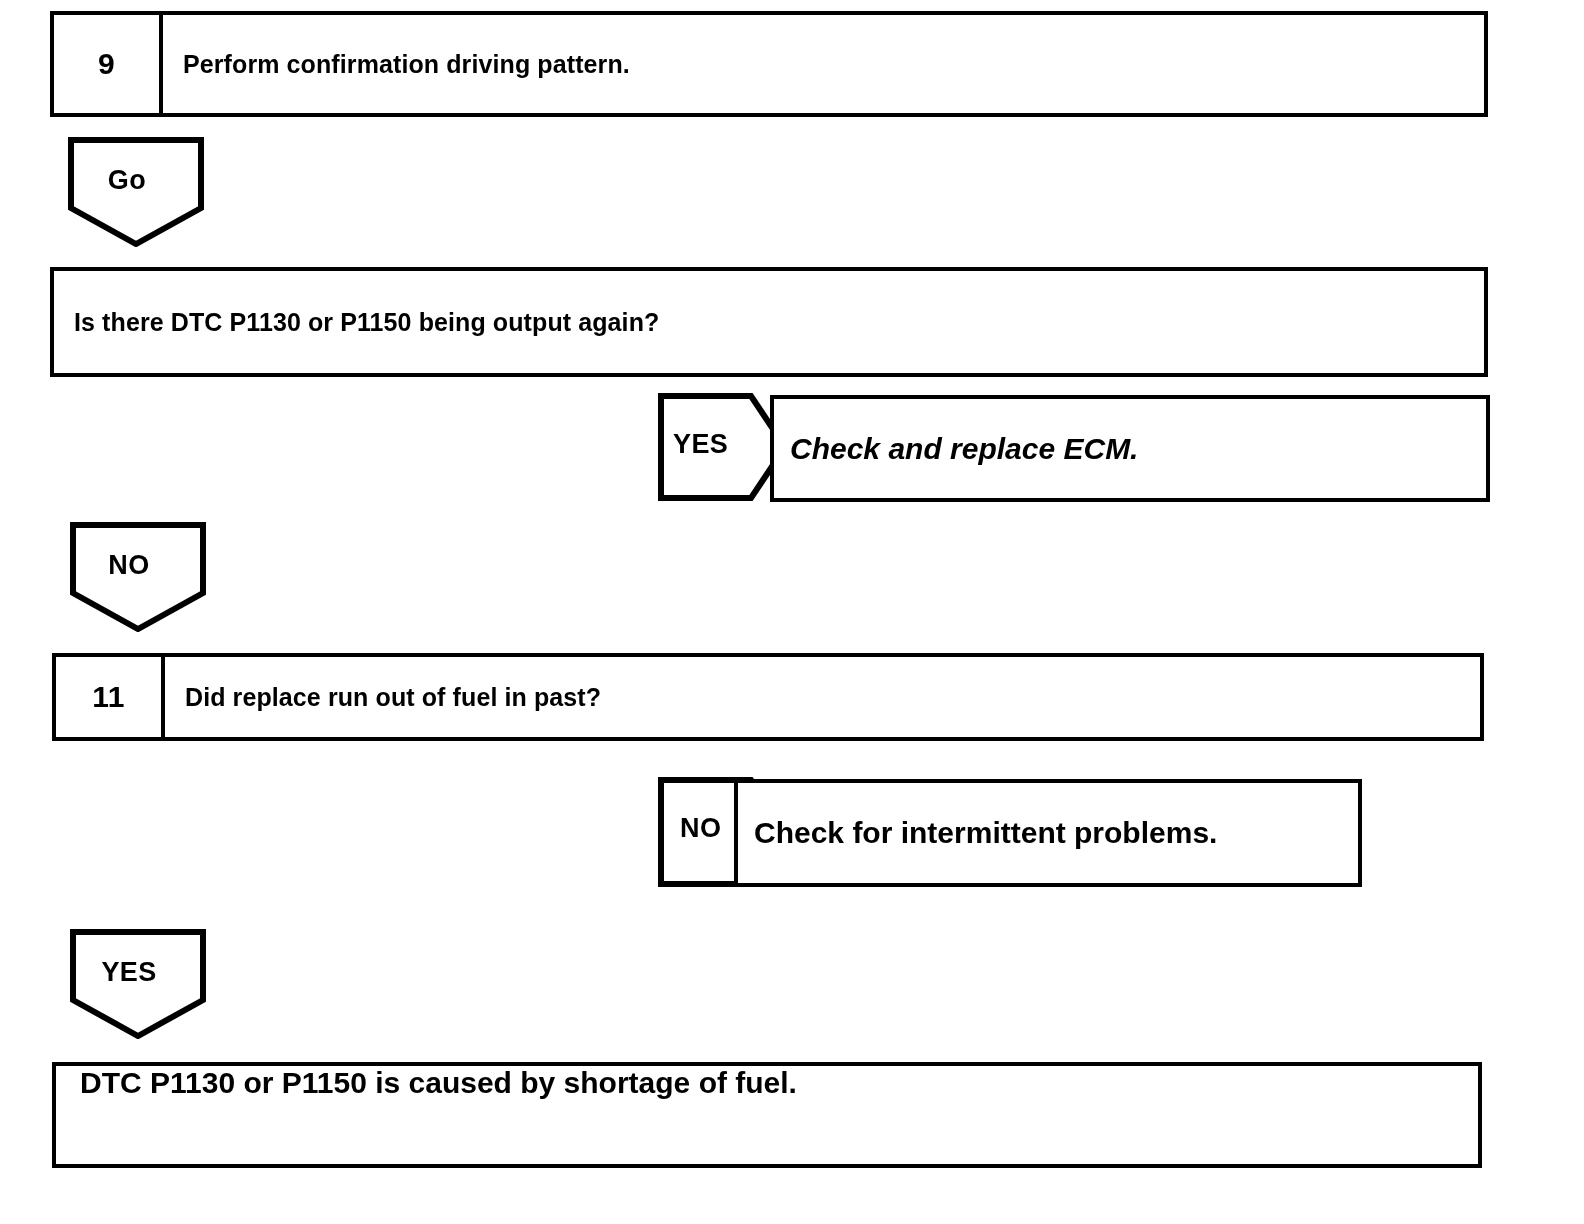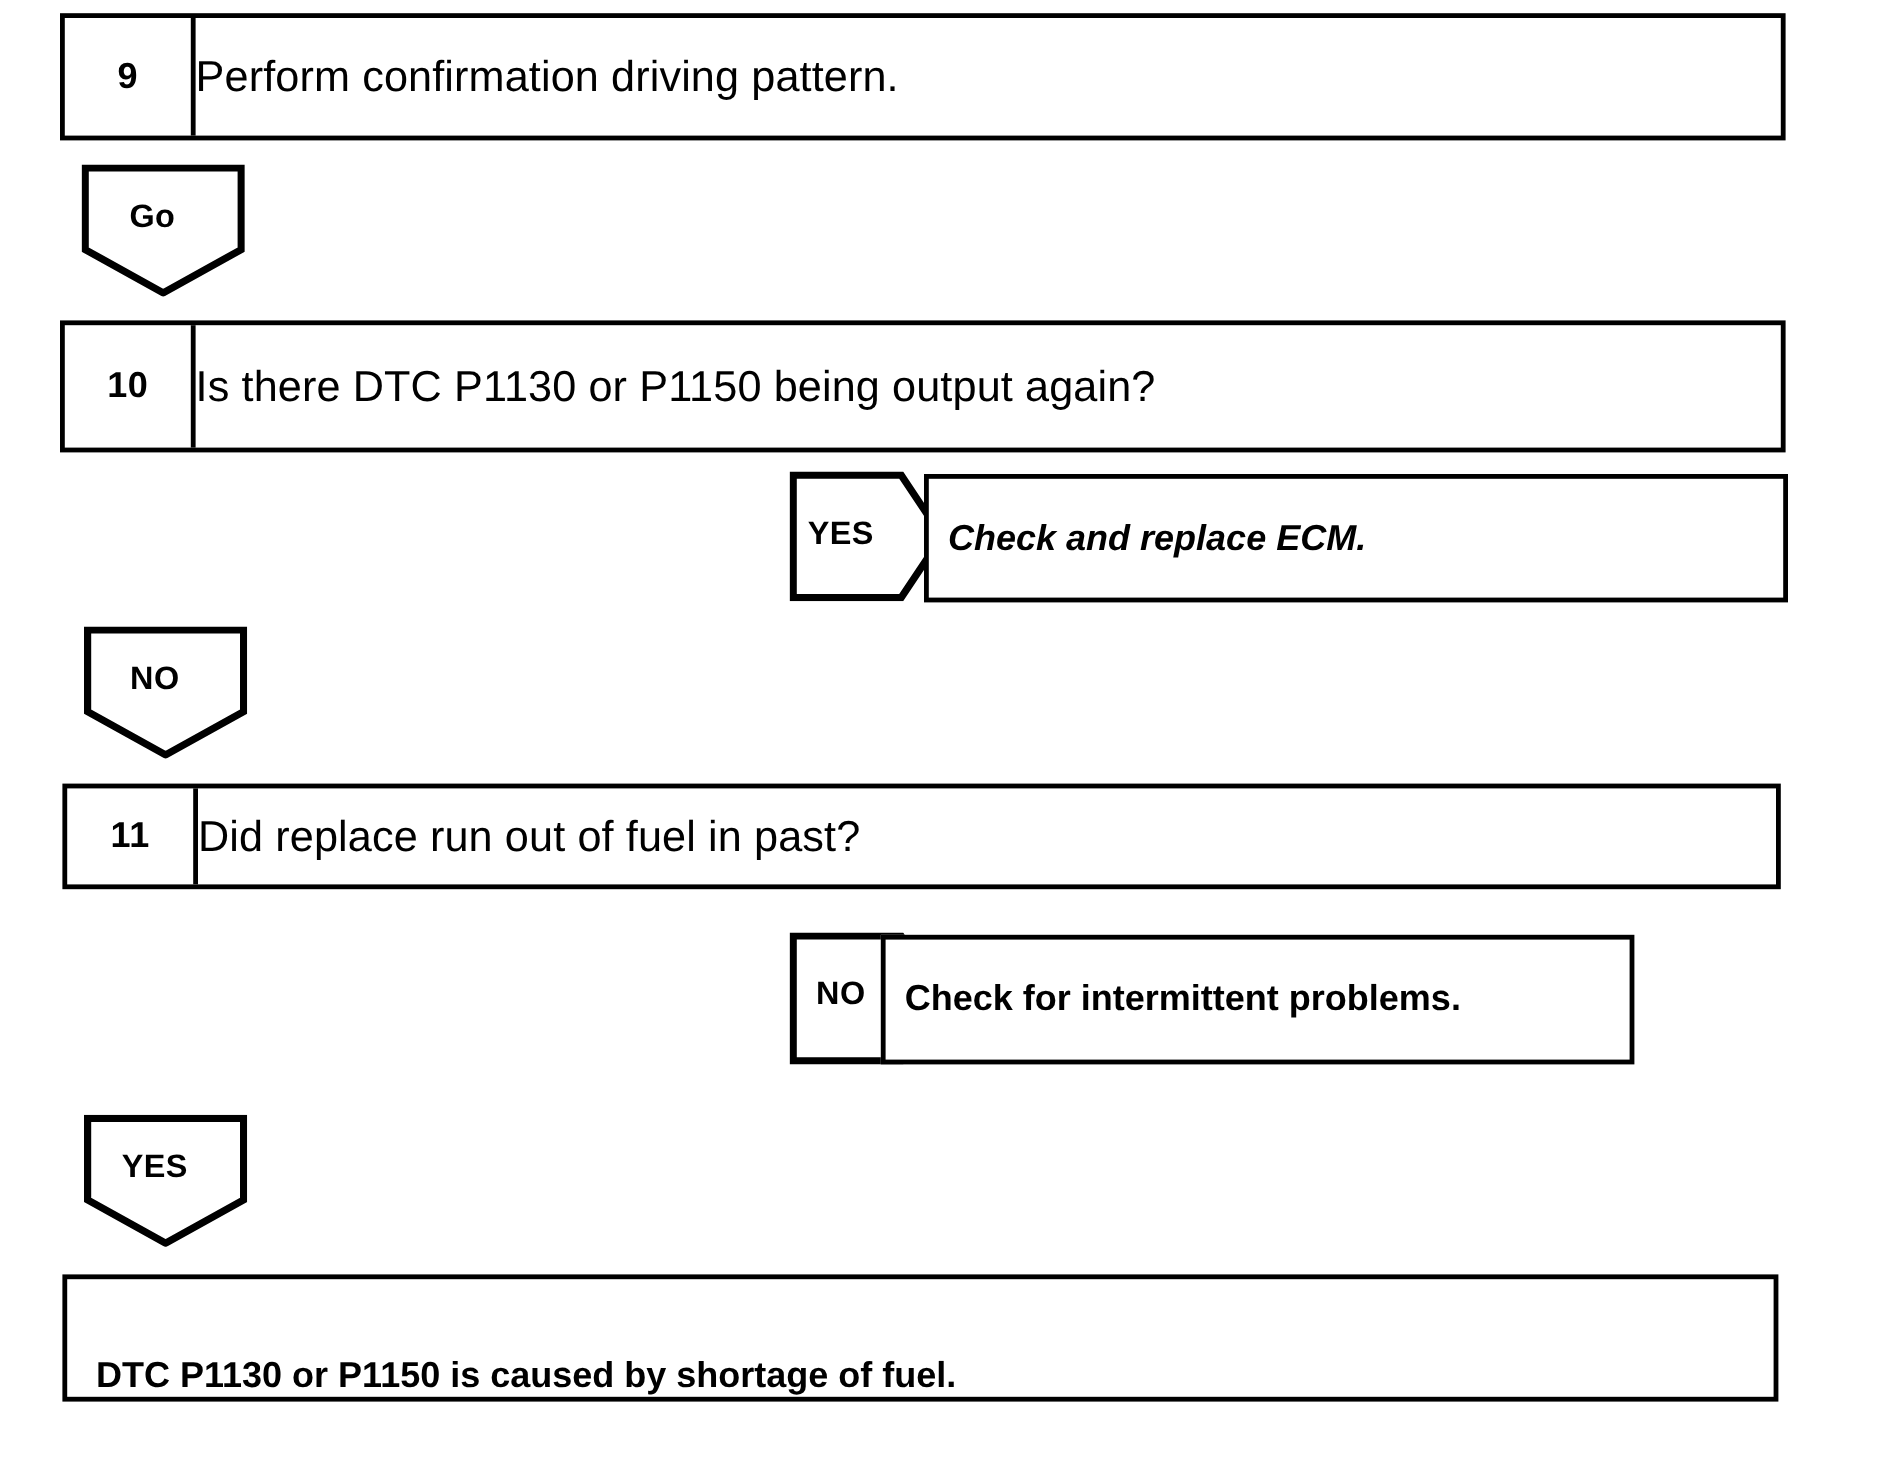--- a/index.html
+++ b/index.html
@@ -38,23 +38,23 @@
     justify-content: center;
     font-size: 30px;
     font-weight: bold;
     color: #000000;
     letter-spacing: 0.5px;
   }
   .step-text {
     flex: 1 1 auto;
     display: flex;
     align-items: center;
-    padding-left: 0;
-    font-size: 36px;
-    font-weight: normal;
+    padding-left: 20px;
+    font-size: 25px;
+    font-weight: bold;
     color: #000000;
     letter-spacing: 0.1px;
     white-space: nowrap;
   }
 
   
   .action-box {
     position: absolute;
     box-sizing: border-box;
     border: 4px solid #000000;
@@ -66,21 +66,21 @@
     font-weight: bold;
     color: #000000;
     white-space: nowrap;
   }
   .result-box {
     position: absolute;
     box-sizing: border-box;
     border: 4px solid #000000;
     background: #ffffff;
     display: flex;
-    align-items: flex-end;
+    align-items: flex-start;
     padding-left: 24px;
     font-size: 30px;
     font-weight: bold;
     color: #000000;
     white-space: nowrap;
   }
 
   
   .pent {
     position: absolute;
@@ -120,21 +120,20 @@
   </div>
 
   <div class="pent pent-down" style="left:50px; top:137px; width:136px; height:110px;">
     <svg viewBox="0 0 136 110" preserveAspectRatio="none" aria-hidden="true">
       <polygon points="3,3 133,3 133,71 68,107 3,71" fill="#ffffff" stroke="#000000" stroke-width="6" stroke-linejoin="miter"></polygon>
     </svg>
     <div class="pent-label">Go</div>
   </div>
 
   <div class="step-row" style="left:50px; top:267px; width:1438px; height:110px;">
-    <div class="step-num">10</div>
     <div class="step-text">Is there DTC P1130 or P1150 being output again?</div>
   </div>
 
   <div class="pent pent-right" style="left:640px; top:393px; width:130px; height:108px;">
     <svg viewBox="0 0 130 108" preserveAspectRatio="none" aria-hidden="true">
       <polygon points="3,3 93,3 127,54 93,105 3,105" fill="#ffffff" stroke="#000000" stroke-width="6" stroke-linejoin="miter"></polygon>
     </svg>
     <div class="pent-label">YES</div>
   </div>
 

